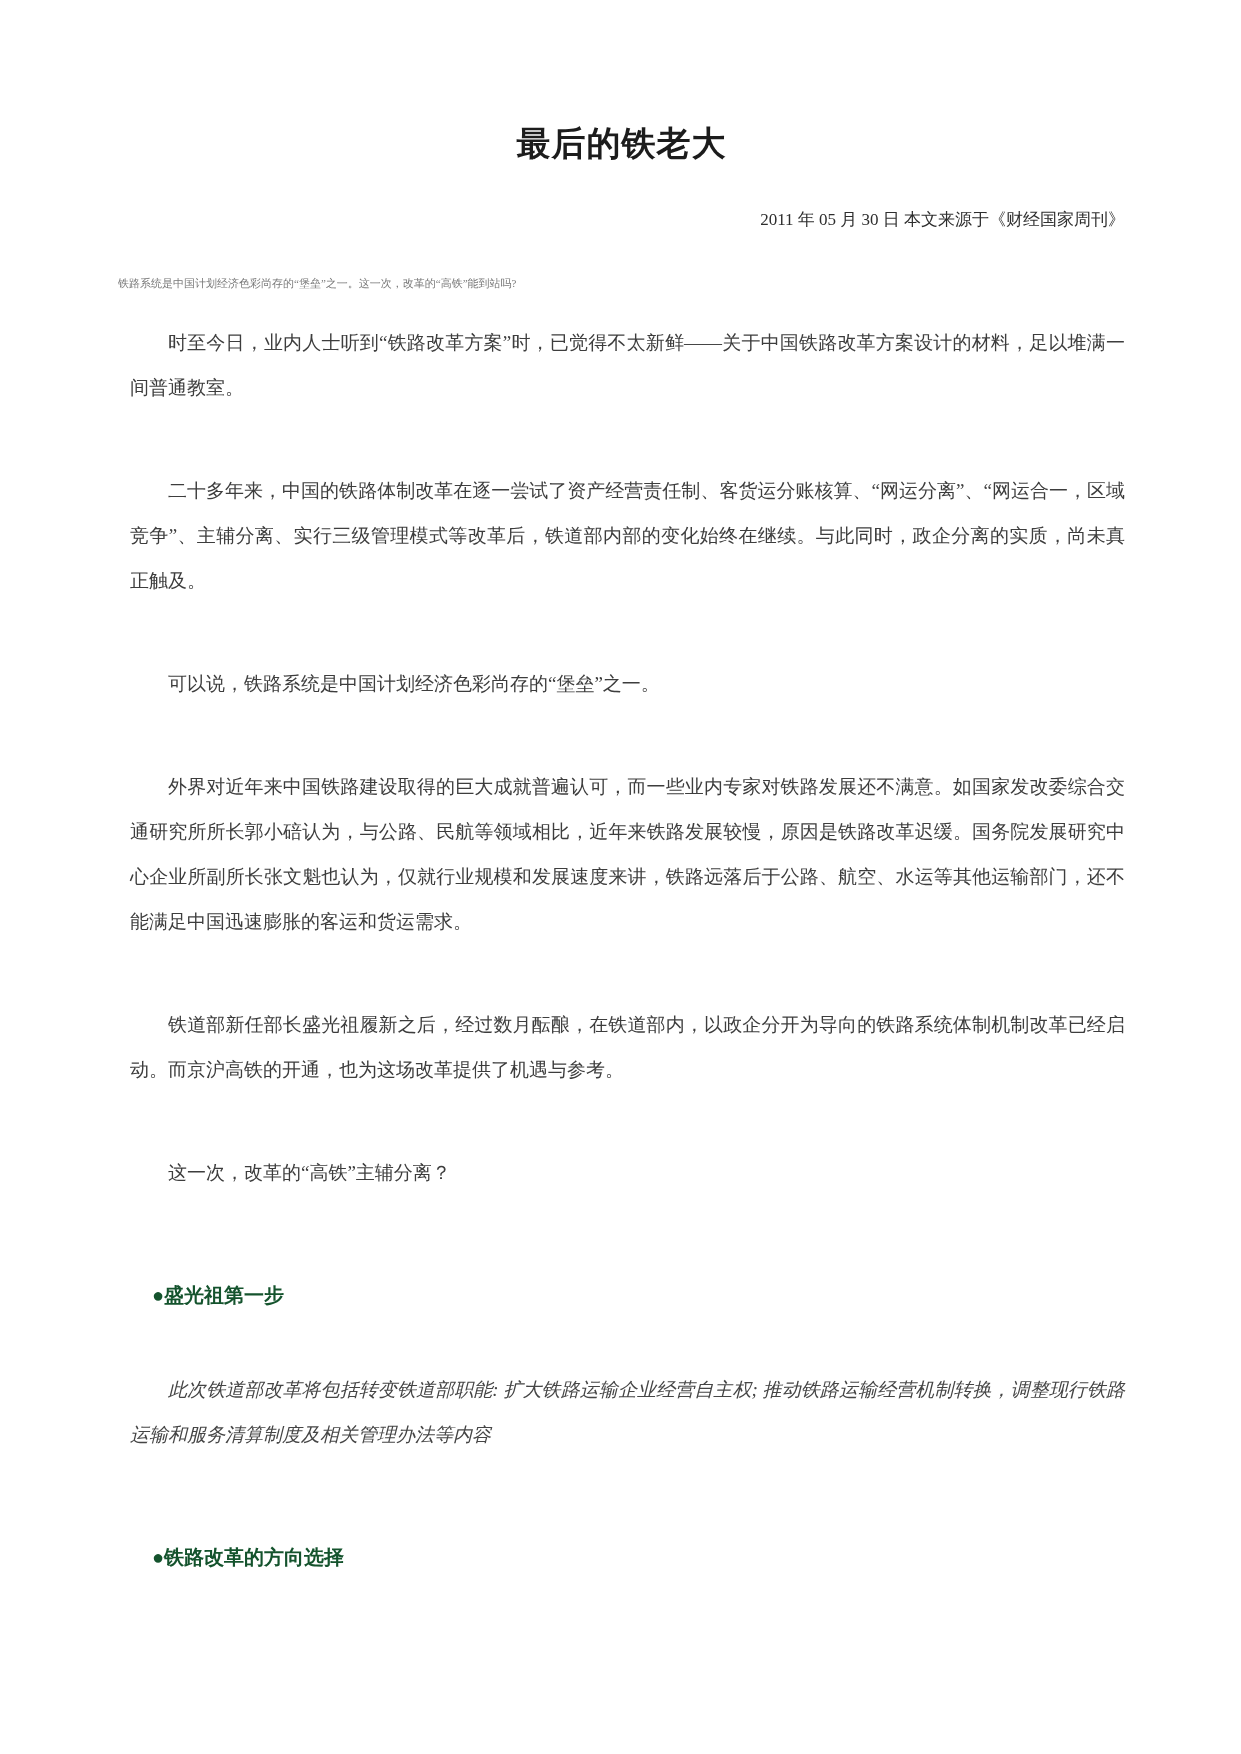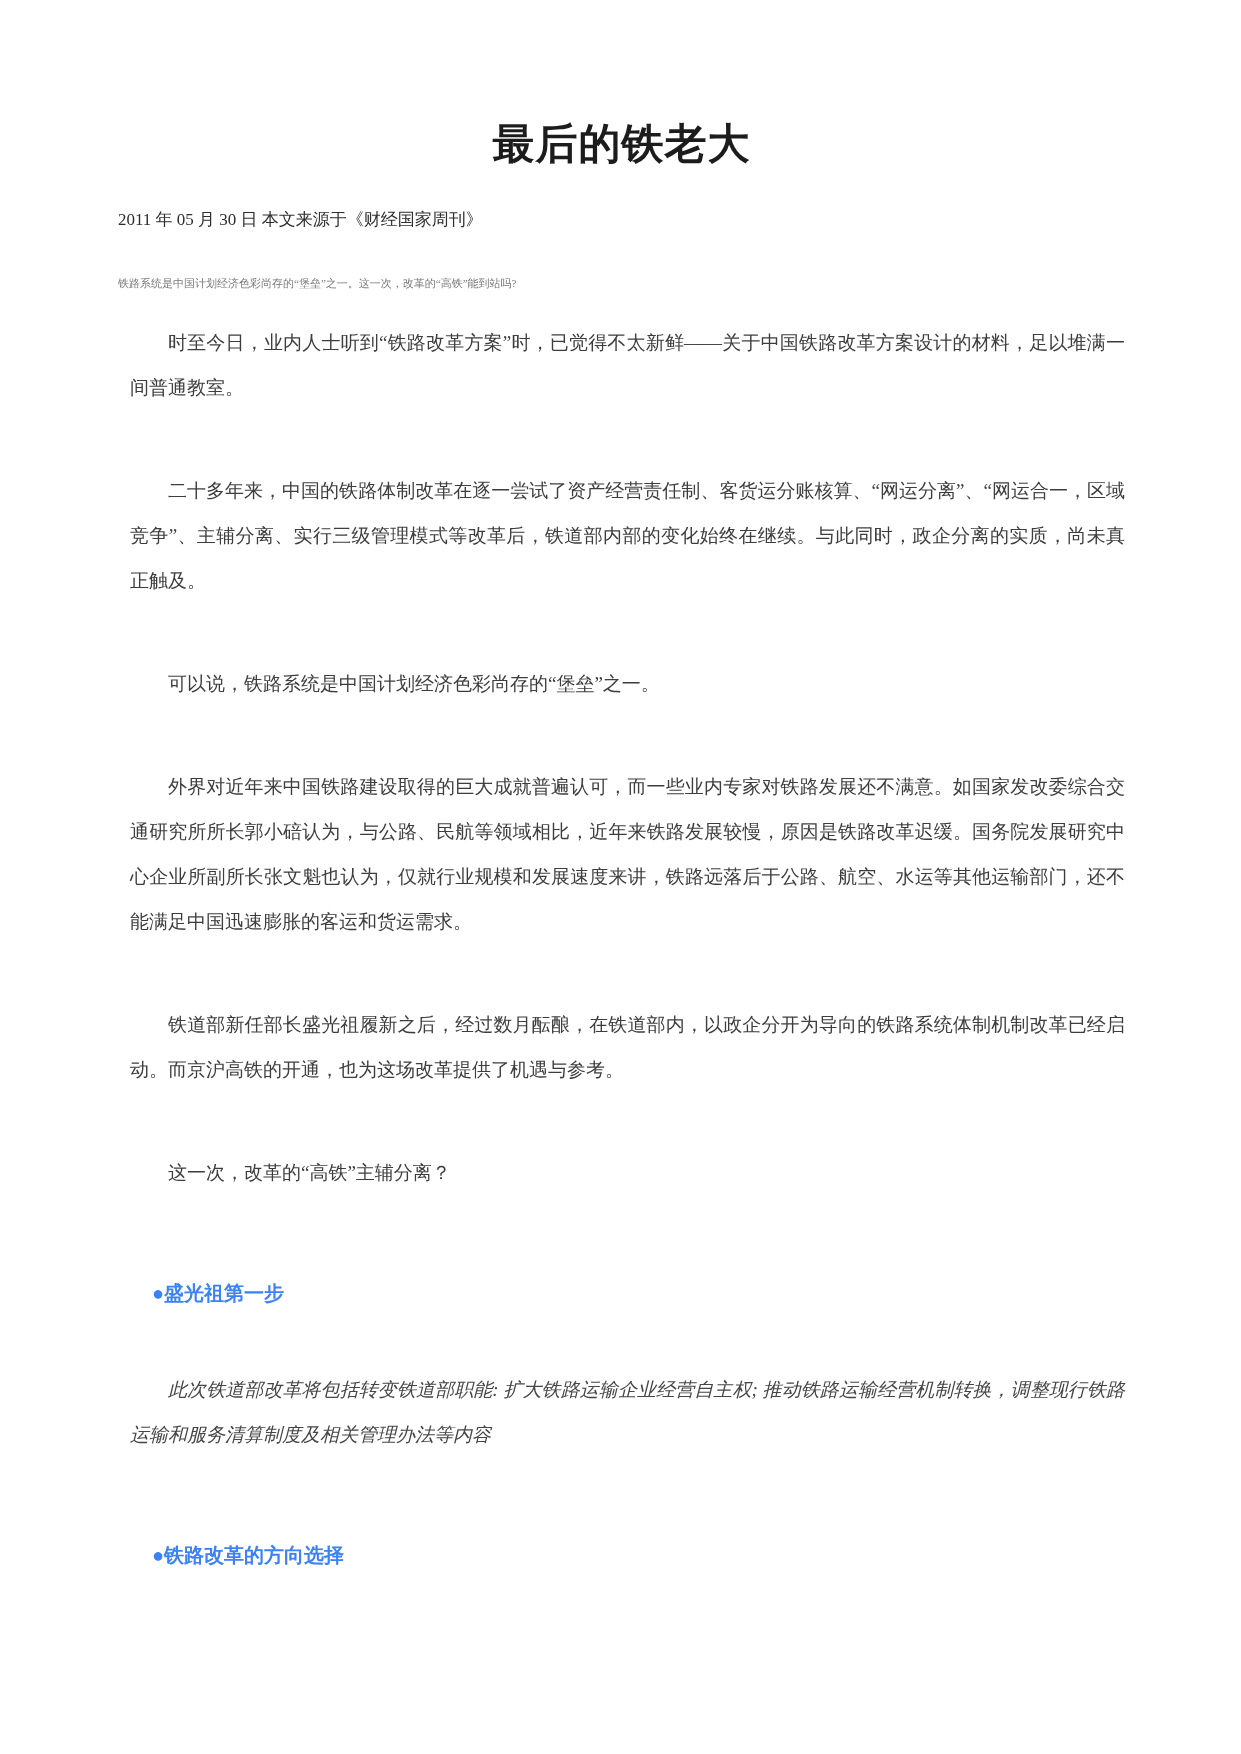--- a/index.html
+++ b/index.html
@@ -15,28 +15,28 @@
     box-sizing: border-box;
     background: #ffffff;
     padding: 122px 116px 80px 118px;
     font-family: "Liberation Serif", "DejaVu Serif", serif;
   }
   .title {
     margin: 0;
     text-align: center;
     font-family: "Liberation Serif", "DejaVu Serif", serif;
     font-weight: 700;
-    font-size: 42px;
+    font-size: 34px;
     line-height: 44px;
     color: #1c1c1c;
     letter-spacing: 1px;
   }
   .dateline {
     margin-top: 42px;
-    text-align: left;
+    text-align: right;
     font-size: 17px;
     line-height: 24px;
     color: #2e2e2e;
   }
   .summary {
     margin-top: 40px;
     font-size: 11px;
     line-height: 22px;
     color: #787878;
   }
@@ -46,25 +46,25 @@
     line-height: 45px;
     color: #3d3d3d;
     text-indent: 38px;
     text-align: justify;
   }
   .para.first {
     margin-top: 26px;
   }
   .section-heading {
     margin: 86px 0 0 0;
-    font-family: Liberation Mono, monospace;
+    font-family: Liberation Serif, serif;
     font-weight: 700;
     font-size: 20px;
     line-height: 28px;
-    color: #3b82f6;
+    color: #14532d;
     text-indent: 34px;
   }
   .lede {
     font-style: italic;
     color: #454545;
   }
 </style>
 </head>
 <body>
 

